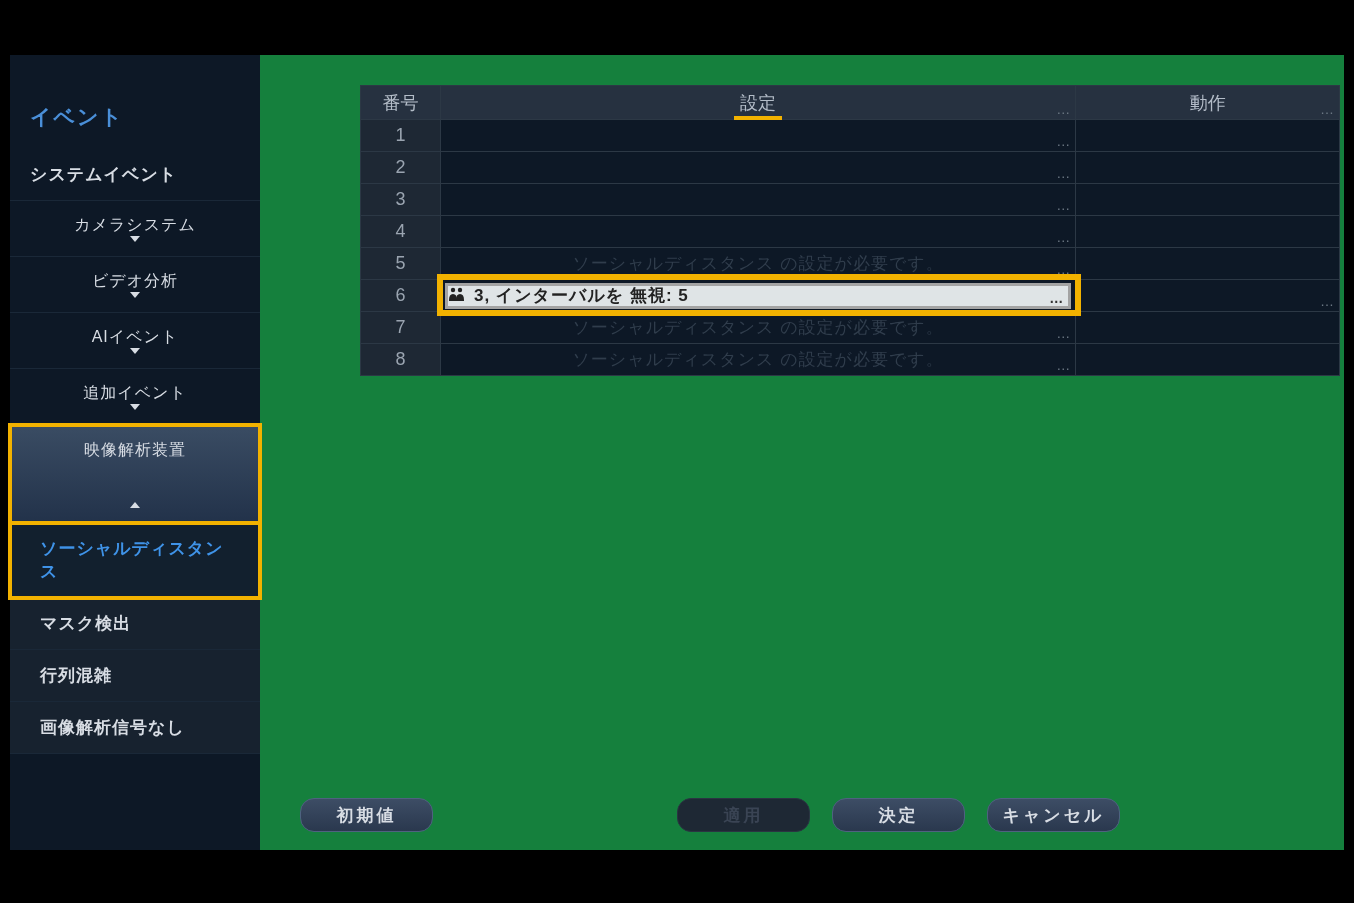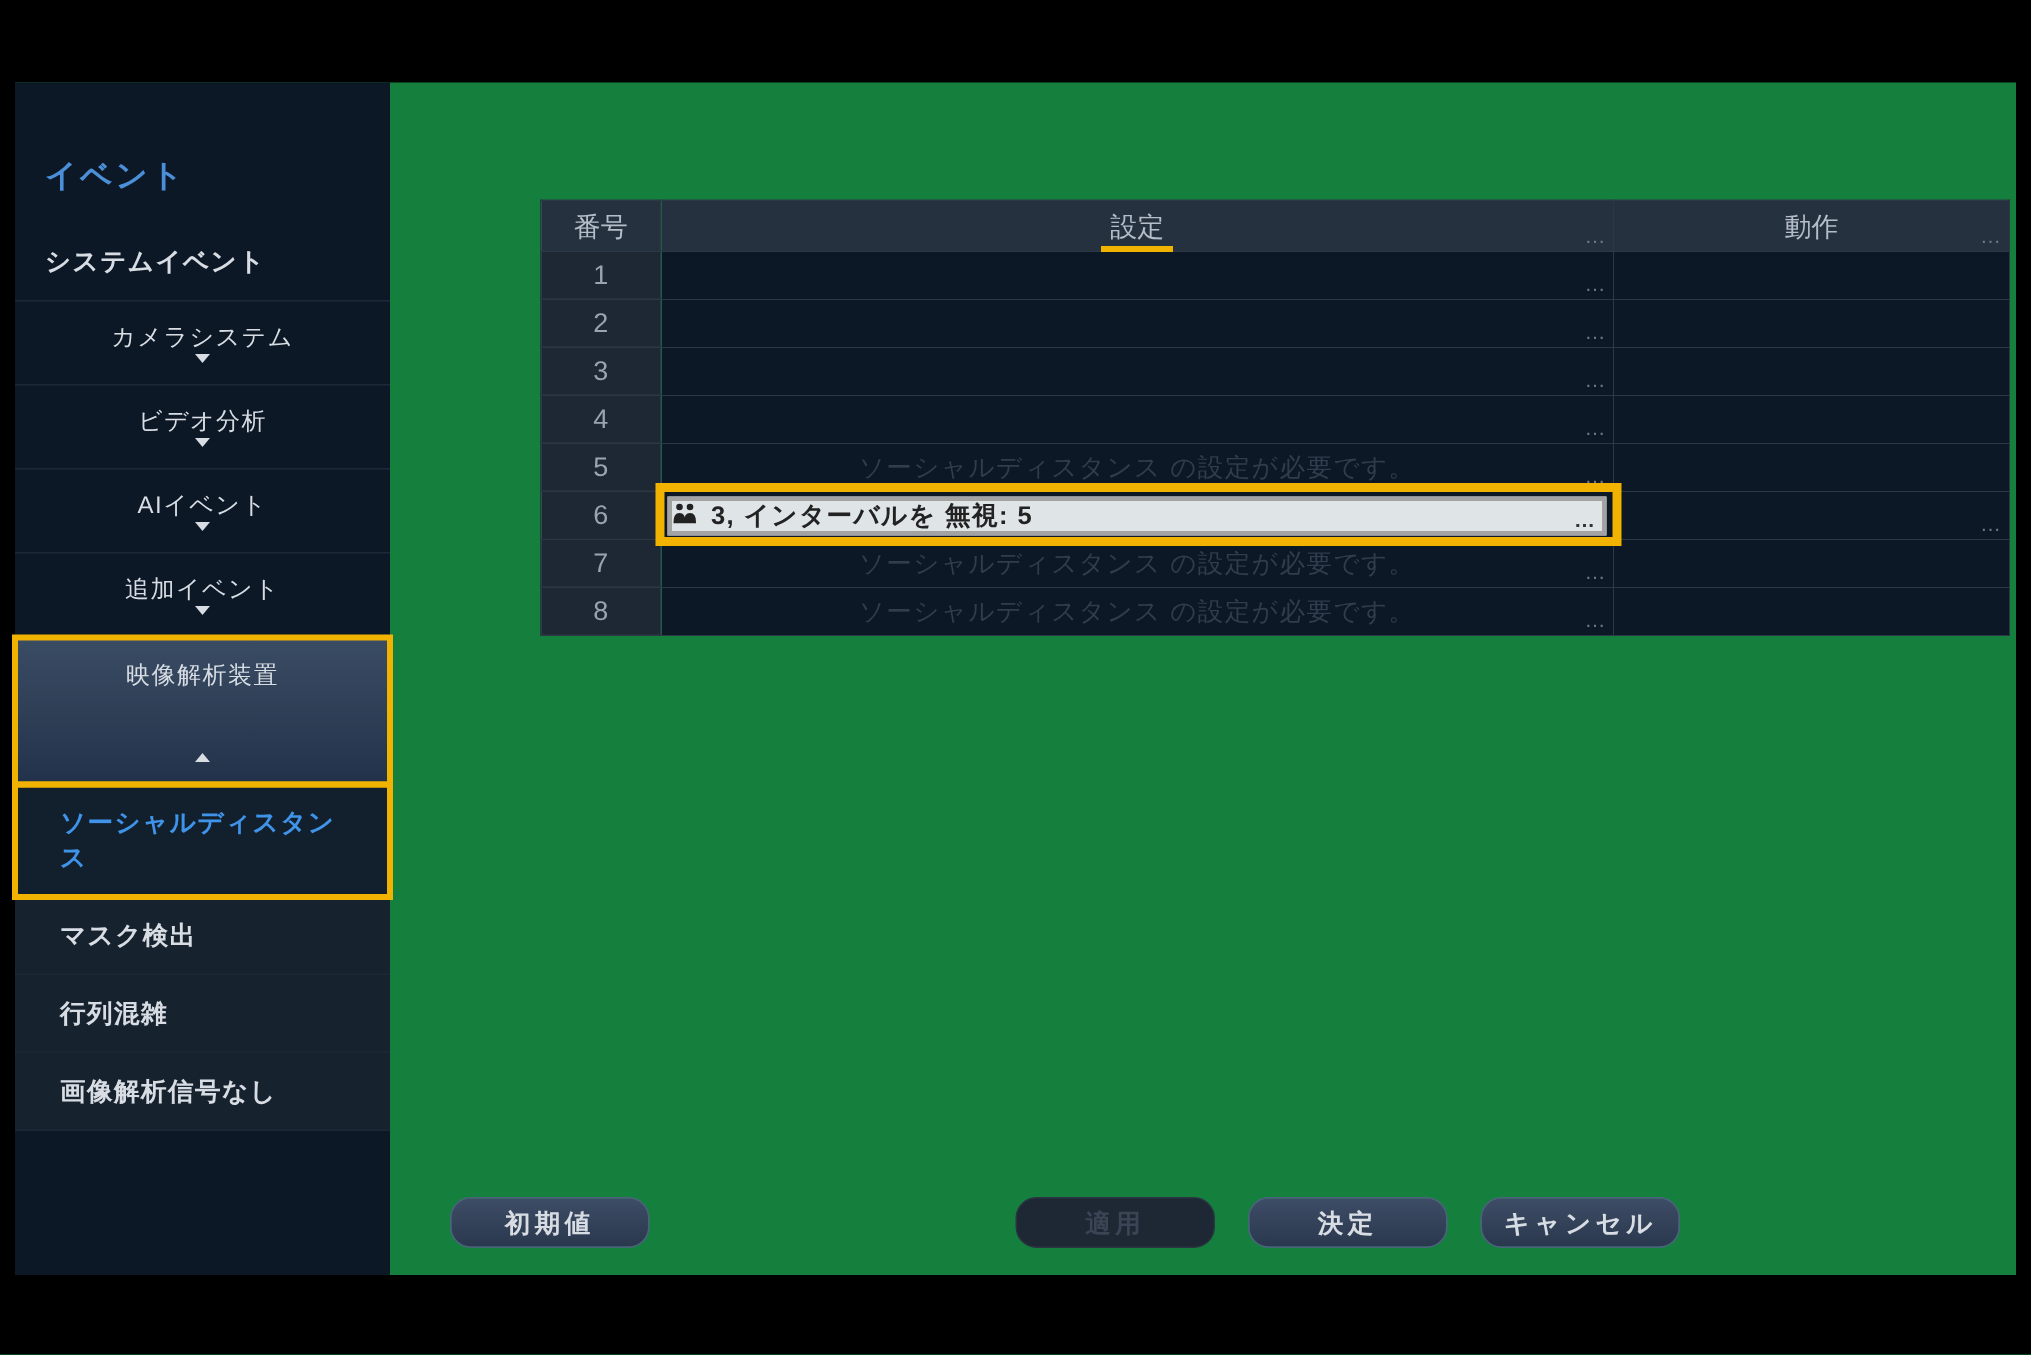--- a/index.html
+++ b/index.html
@@ -78,21 +78,20 @@
     outline: 4px solid #f2b200;
     outline-offset: -2px;
     gap: 41px;
   }
 
   
   .content {
     flex: 1;
     padding: 30px 0 0 100px;
     position: relative;
-    margin-top: 48px;
   }
   .table {
     width: 980px;
     border-collapse: collapse;
   }
   .table th, .table td {
     border: 1px solid #2c3845;
     font-size: 18px;
     text-align: center;
     height: 32px;

